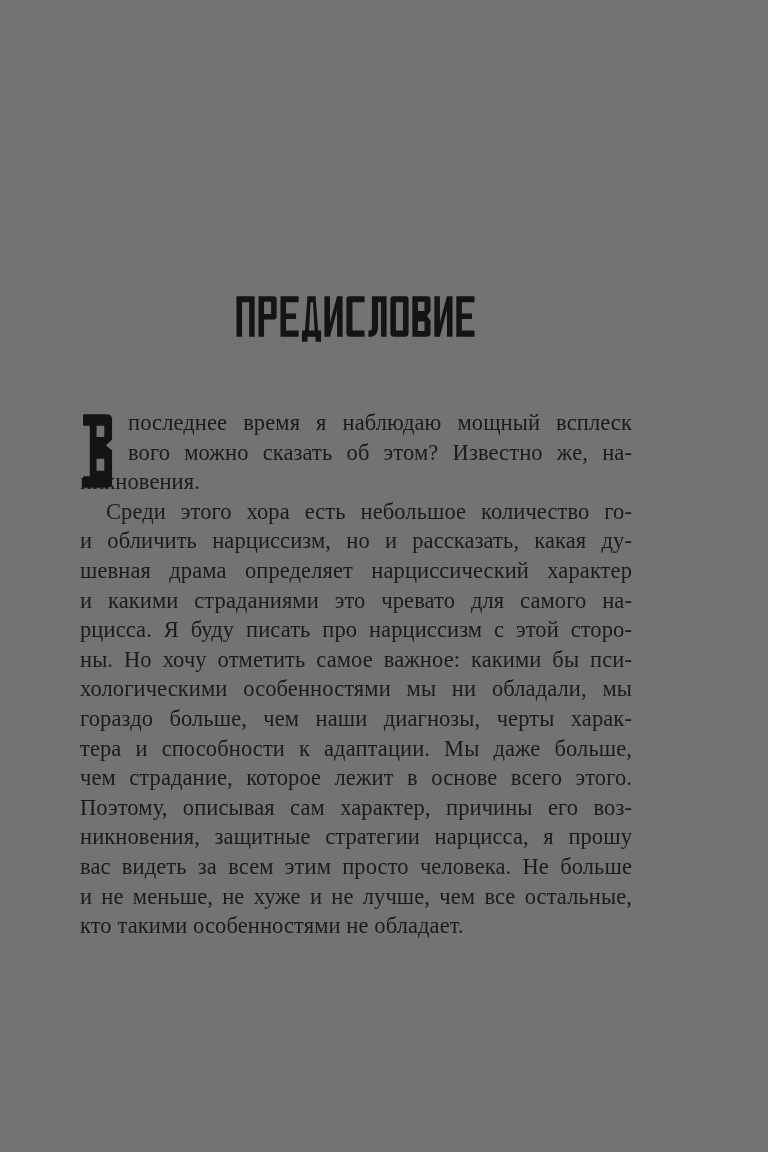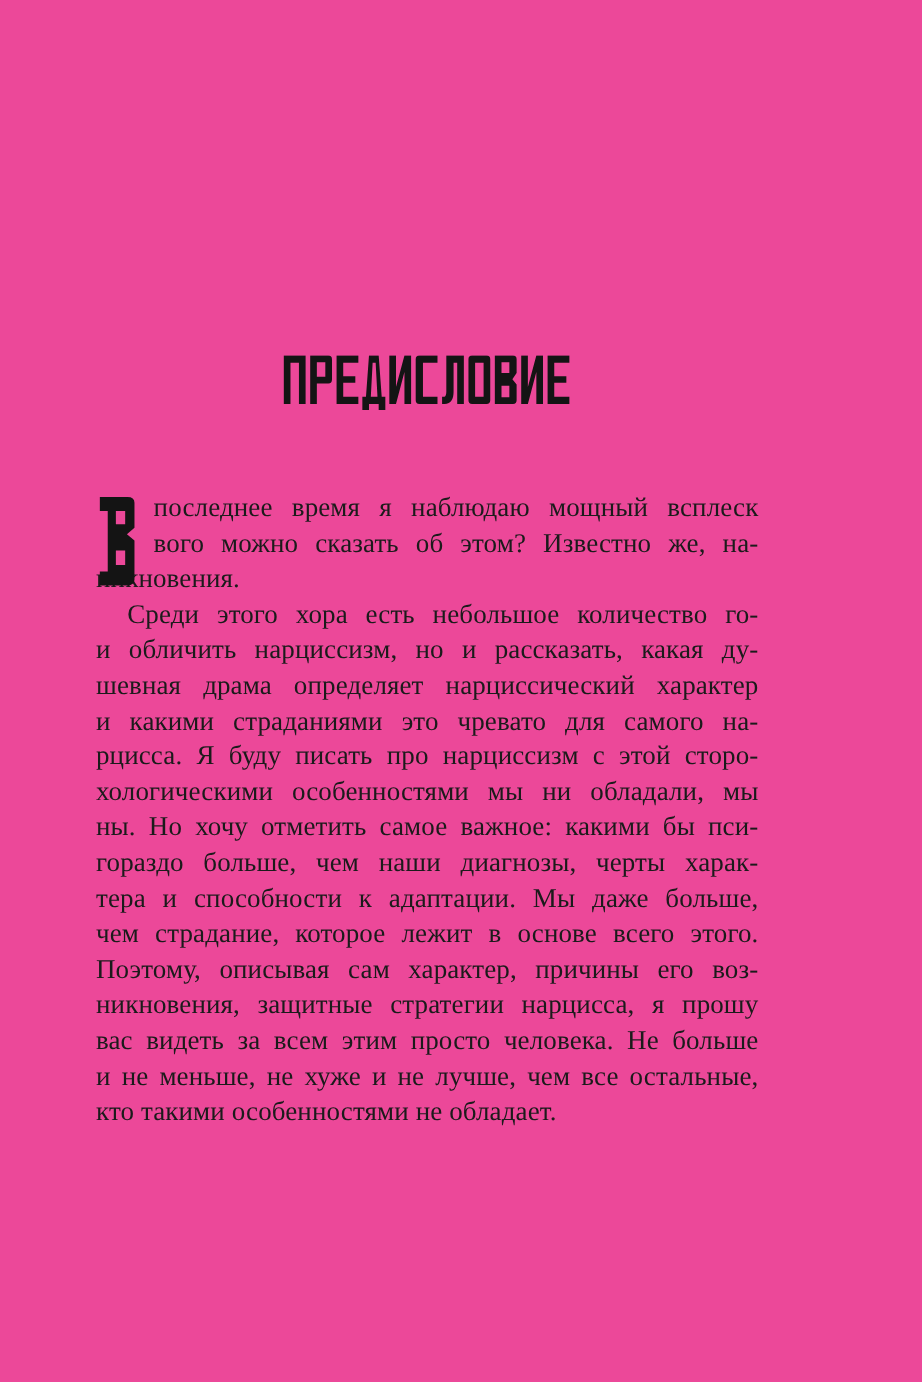--- a/index.html
+++ b/index.html
@@ -4,21 +4,21 @@
 <style>
   html, body {
     margin: 0;
     padding: 0;
     background: #ffffff;
   }
   .page {
     position: relative;
     width: 768px;
     height: 1152px;
-    background: #ec4899;
+    background: #737373;
     overflow: hidden;
     font-family: "Liberation Serif", "DejaVu Serif", serif;
   }
   
   .title-wrap {
     position: absolute;
     top: 296px;
     left: 80px;
     width: 552px;
     height: 50px;
@@ -90,22 +90,22 @@
 
     <div class="line pad-dropcap">последнее время я наблюдаю мощный всплеск</div>
     <div class="line pad-dropcap">вого можно сказать об этом? Известно же, на-</div>
     <div class="line para-end">никновения.</div>
 
     <div class="line para-indent">Среди этого хора есть небольшое количество го-</div>
     <div class="line">и обличить нарциссизм, но и рассказать, какая ду-</div>
     <div class="line">шевная драма определяет нарциссический характер</div>
     <div class="line">и какими страданиями это чревато для самого на-</div>
     <div class="line">рцисса. Я буду писать про нарциссизм с этой сторо-</div>
+    <div class="line">ны. Но хочу отметить самое важное: какими бы пси-</div>
     <div class="line">хологическими особенностями мы ни обладали, мы</div>
-    <div class="line">ны. Но хочу отметить самое важное: какими бы пси-</div>
     <div class="line">гораздо больше, чем наши диагнозы, черты харак-</div>
     <div class="line">тера и способности к адаптации. Мы даже больше,</div>
     <div class="line">чем страдание, которое лежит в основе всего этого.</div>
     <div class="line">Поэтому, описывая сам характер, причины его воз-</div>
     <div class="line">никновения, защитные стратегии нарцисса, я прошу</div>
     <div class="line">вас видеть за всем этим просто человека. Не больше</div>
     <div class="line">и не меньше, не хуже и не лучше, чем все остальные,</div>
     <div class="line para-end">кто такими особенностями не обладает.</div>
   </div>
 

